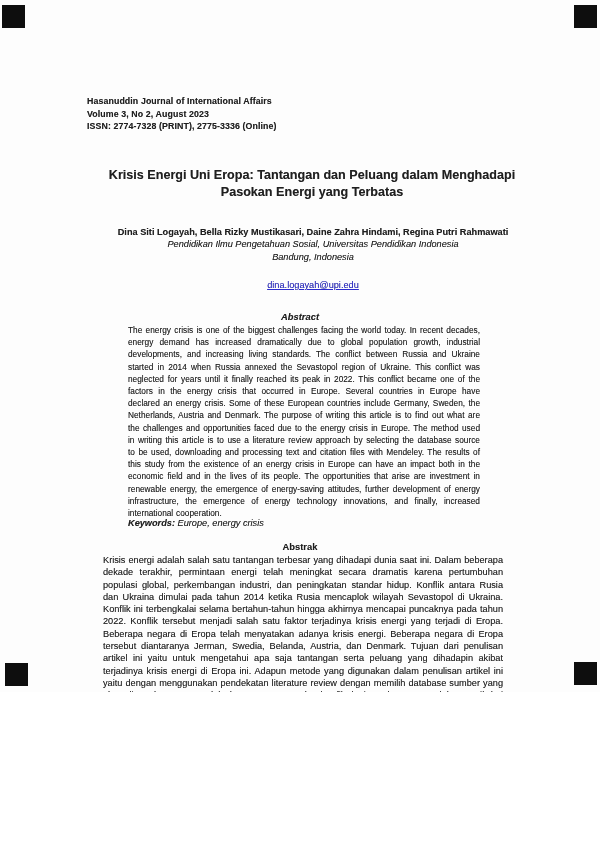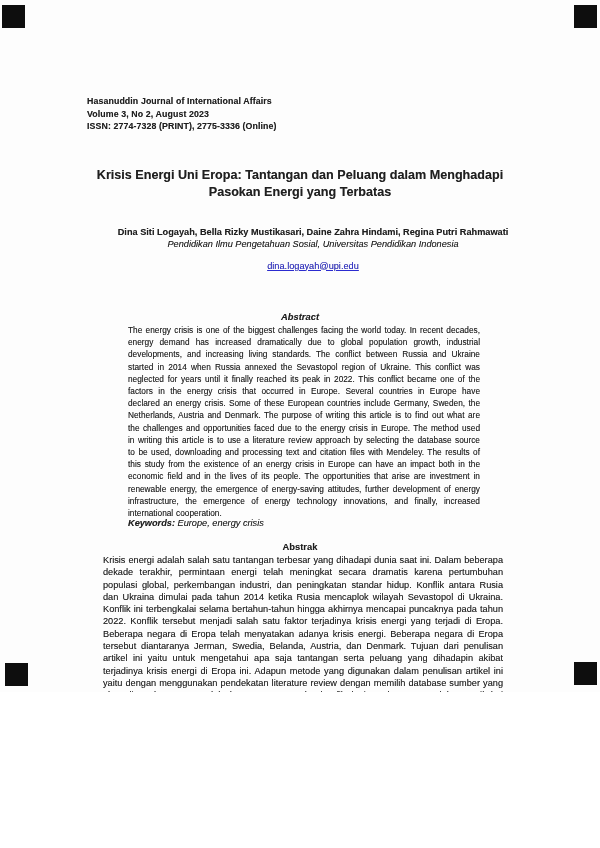--- a/index.html
+++ b/index.html
@@ -38,41 +38,41 @@
     font-weight: bold;
     font-size: 8.8px;
     line-height: 12.5px;
     letter-spacing: 0.1px;
     white-space: nowrap;
   }
 
   .article-title {
     position: absolute;
     top: 167px;
-    left: 70px;
+    left: 82px;
     width: 460px;
     margin: 0;
     text-align: center;
     font-weight: bold;
     font-size: 12.6px;
     line-height: 16.6px;
   }
 
   .byline {
     position: absolute;
     top: 226px;
     left: 53px;
     width: 520px;
     text-align: center;
     font-size: 9.2px;
     line-height: 12.3px;
   }
   .authors { font-weight: bold; }
   .affiliation { font-style: italic; }
-  .email-line { margin-top: 9px; }
+  .email-line { margin-top: 16px; }
   .email-link {
     color: #2b2bd0;
     text-decoration: underline;
     cursor: pointer;
     font-size: 9.2px;
   }
 
   .abstract-heading-en {
     position: absolute;
     top: 311px;
@@ -142,20 +142,21 @@
     <div>Hasanuddin Journal of International Affairs</div>
     <div>Volume 3, No 2, August 2023</div>
     <div>ISSN: 2774-7328 (PRINT), 2775-3336 (Online)</div>
   </div>
 
   <h1 class="article-title">Krisis Energi Uni Eropa: Tantangan dan Peluang dalam Menghadapi Pasokan Energi yang Terbatas</h1>
 
   <div class="byline">
     <div class="authors">Dina Siti Logayah, Bella Rizky Mustikasari, Daine Zahra Hindami, Regina Putri Rahmawati</div>
     <div class="affiliation">Pendidikan Ilmu Pengetahuan Sosial, Universitas Pendidikan Indonesia</div>
+    <div class="affiliation">Bandung, Indonesia</div>
     <div class="email-line">
       <a class="email-link">dina.logayah@upi.edu</a>
     </div>
   </div>
 
   <h2 class="abstract-heading-en">Abstract</h2>
   <p class="abstract-en">The energy crisis is one of the biggest challenges facing the world today. In recent decades, energy demand has increased dramatically due to global population growth, industrial developments, and increasing living standards. The conflict between Russia and Ukraine started in 2014 when Russia annexed the Sevastopol region of Ukraine. This conflict was neglected for years until it finally reached its peak in 2022. This conflict became one of the factors in the energy crisis that occurred in Europe. Several countries in Europe have declared an energy crisis. Some of these European countries include Germany, Sweden, the Netherlands, Austria and Denmark. The purpose of writing this article is to find out what are the challenges and opportunities faced due to the energy crisis in Europe. The method used in writing this article is to use a literature review approach by selecting the database source to be used, downloading and processing text and citation files with Mendeley. The results of this study from the existence of an energy crisis in Europe can have an impact both in the economic field and in the lives of its people. The opportunities that arise are investment in renewable energy, the emergence of energy-saving attitudes, further development of energy infrastructure, the emergence of energy technology innovations, and finally, increased international cooperation.</p>
 
   <p class="keywords-line">
     <span class="keywords-label">Keywords:</span>

